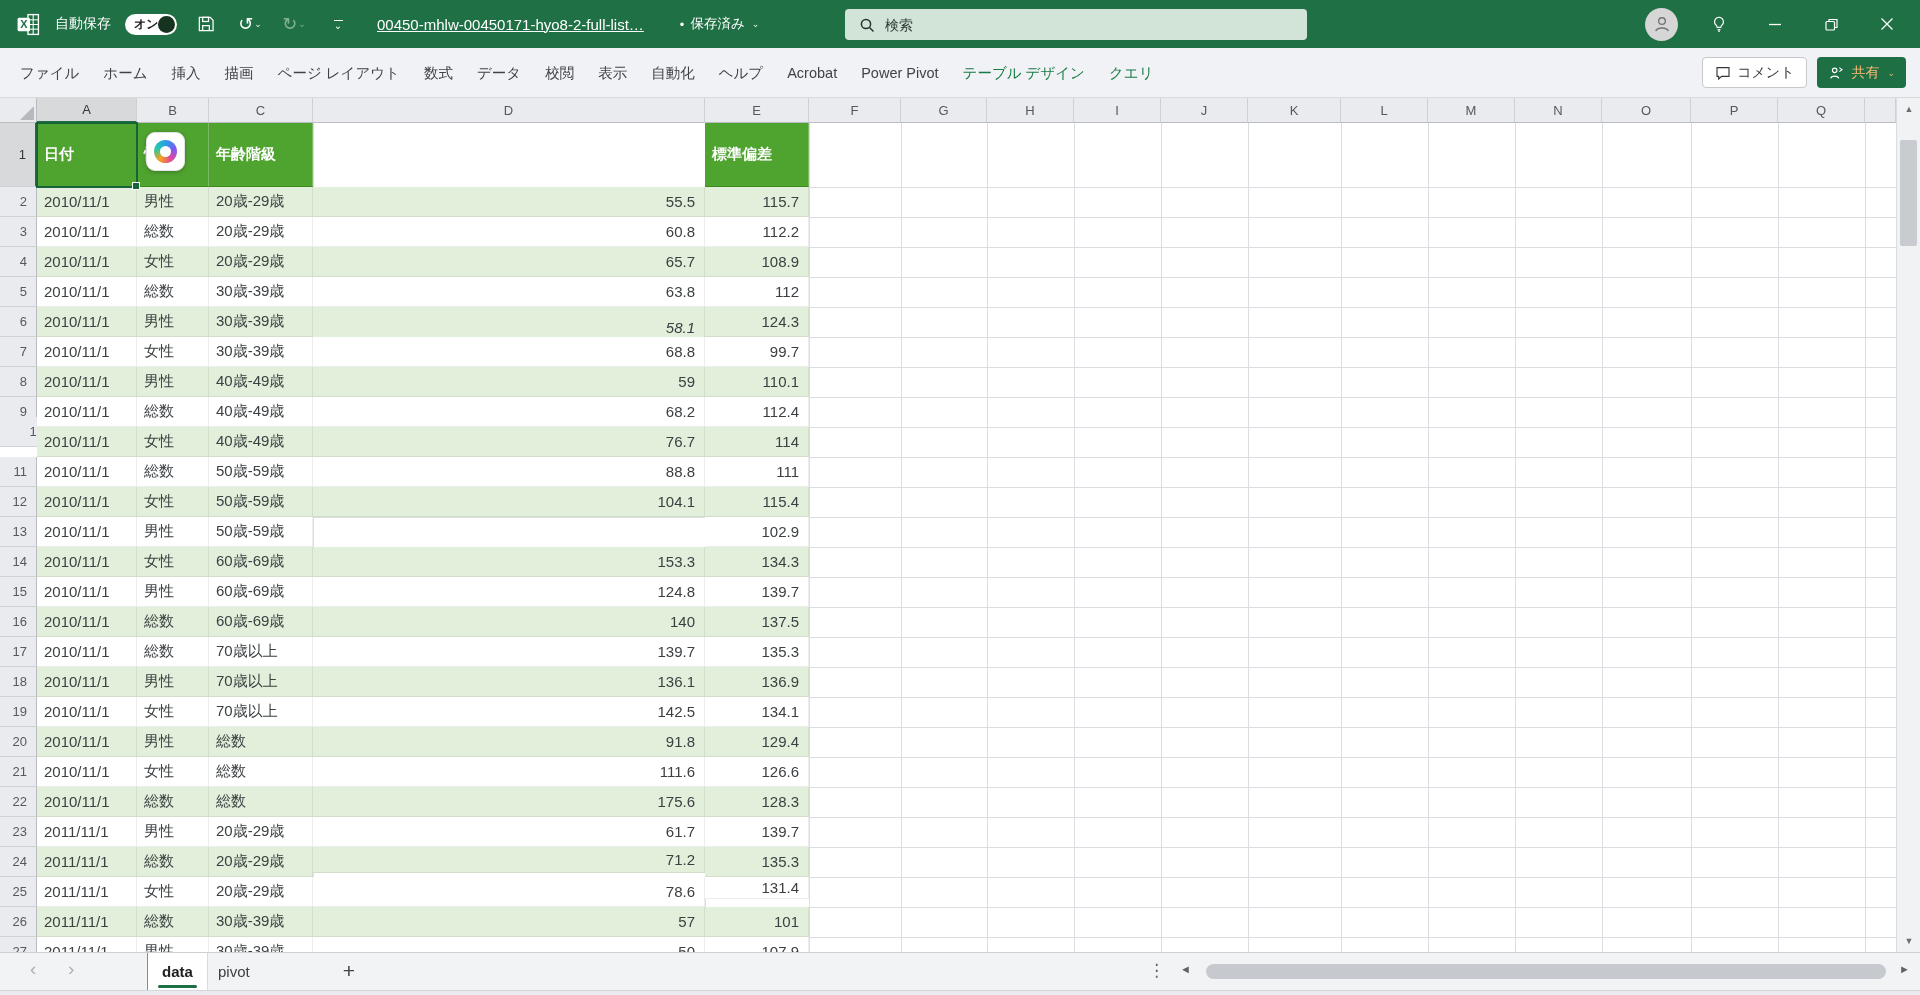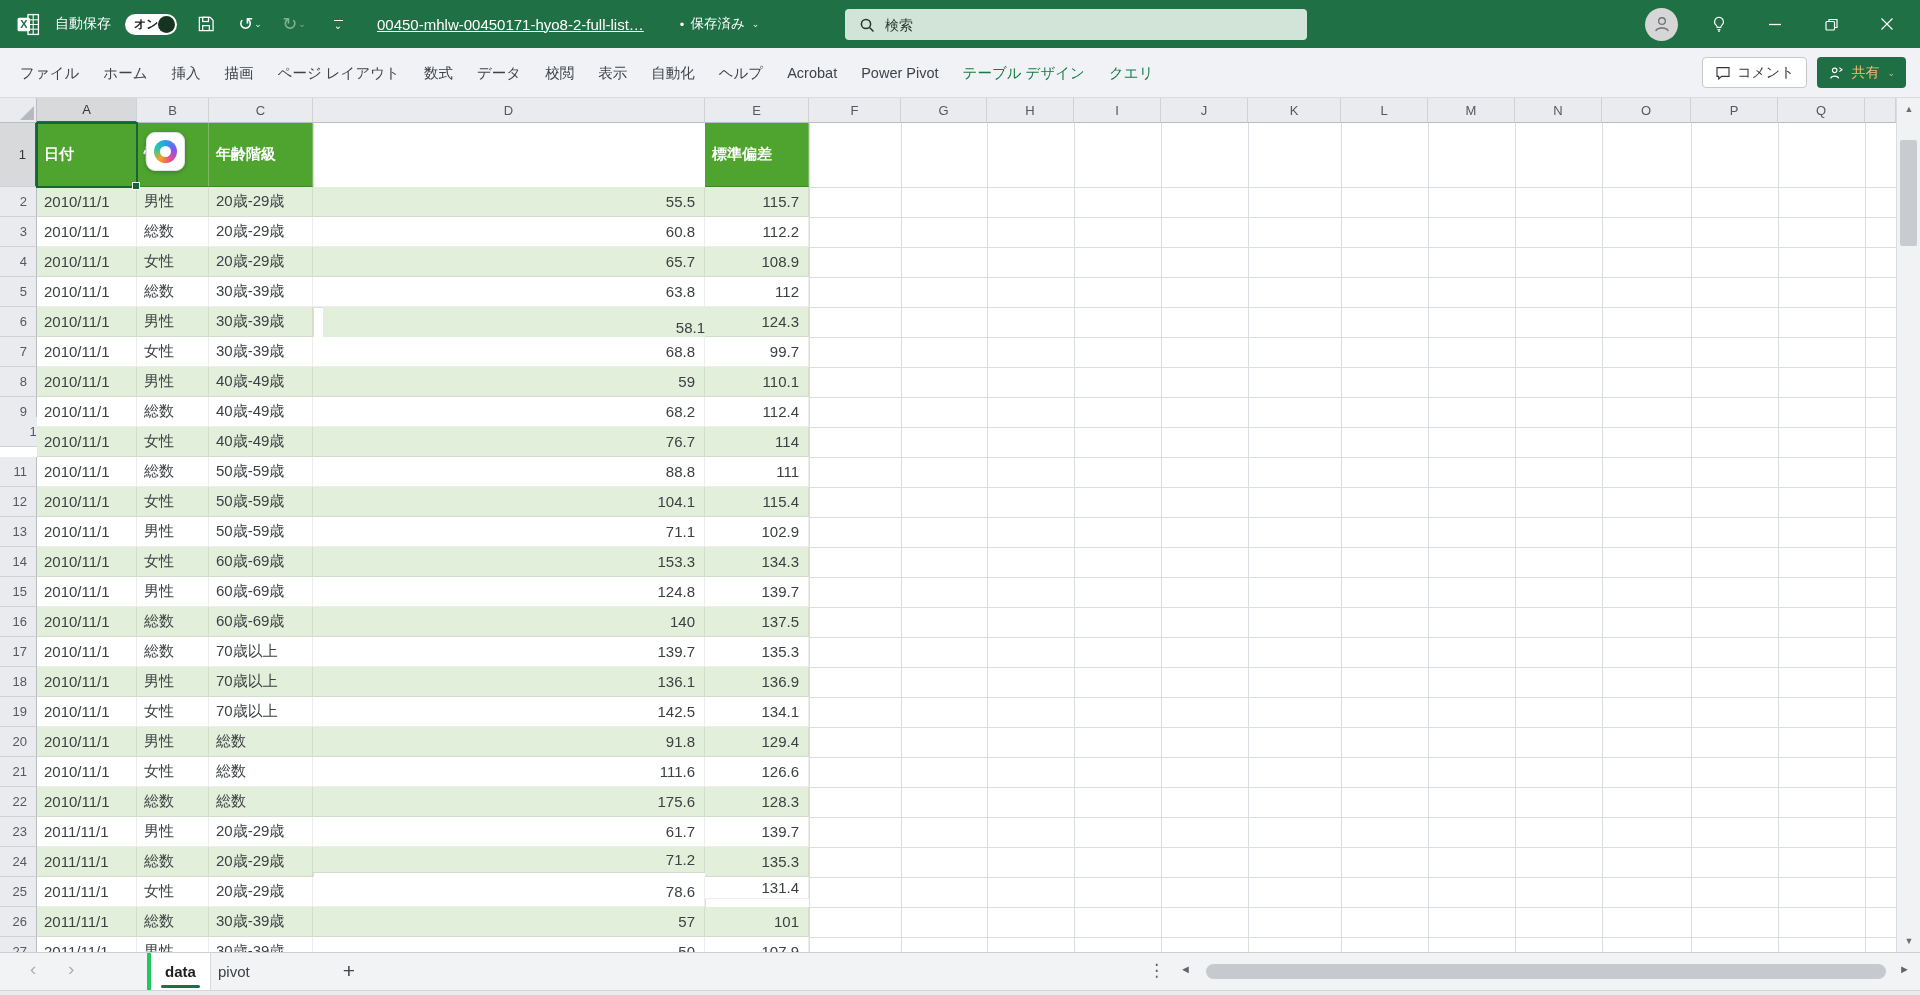--- a/index.html
+++ b/index.html
@@ -92,21 +92,21 @@
     border-left:1px solid #dadde1; }
   .varrow { position:absolute; left:0; width:24px; height:22px; color:#6b6f74; font-size:9px;
     display:flex; align-items:center; justify-content:center; }
   #vthumb { position:absolute; left:3px; top:42px; width:17px; height:106px; background:#c8ccd1; border-radius:2px; }
 
   
   #tabbar { left:0; top:952px; width:1920px; height:38px; background:#f2f3f5; border-top:1px solid #cdd0d3; }
   .navarr { position:absolute; top:5px; font-size:19px; color:#aab0b6; }
   .sheettab { position:absolute; top:0; height:37px; display:flex; align-items:center; justify-content:center;
     font-size:15px; color:#3c4043; padding:0 14px; }
-  .sheettab.active { background:#fff; border-left:4px solid #22c55e; border-right:1px solid #d8dbde;
+  .sheettab.active { background:#fff; border-left:1px solid #22c55e; border-right:1px solid #d8dbde;
     font-weight:bold; color:#1f1f1f; }
   .sheettab.active::after { content:""; position:absolute; left:10px; right:10px; bottom:2px; height:3px;
     background:#1e7044; border-radius:2px; }
   #addsheet { position:absolute; left:334px; top:3px; width:30px; height:30px; font-size:21px; color:#42464a;
     display:flex; align-items:center; justify-content:center; }
   #kebab { position:absolute; left:1148px; top:7px; font-size:17px; color:#5f6368; letter-spacing:0; }
   .harrow { position:absolute; top:10px; font-size:11px; color:#5f6368; }
   #hthumb { position:absolute; left:1206px; top:11px; width:680px; height:15px; background:#c6cacf; border-radius:8px; }
 
   #statusstrip { left:0; top:990px; width:1920px; height:5px; background:#e9ebee; border-top:1px solid #d4d7da; }
@@ -351,21 +351,21 @@
       <div class="cell band num" style="left: 313px; top: 149px; width: 392px; height: 30px;">65.7</div>
       <div class="cell band num" style="left: 705px; top: 149px; width: 104px; height: 30px;">108.9</div>
       <div class="cell" style="left: 37px; top: 179px; width: 100px; height: 30px;">2010/11/1</div>
       <div class="cell" style="left: 137px; top: 179px; width: 72px; height: 30px;">総数</div>
       <div class="cell" style="left: 209px; top: 179px; width: 104px; height: 30px;">30歳-39歳</div>
       <div class="cell num" style="left: 313px; top: 179px; width: 392px; height: 30px;">63.8</div>
       <div class="cell num" style="left: 705px; top: 179px; width: 104px; height: 30px;">112</div>
       <div class="cell band" style="left: 37px; top: 209px; width: 100px; height: 30px;">2010/11/1</div>
       <div class="cell band" style="left: 137px; top: 209px; width: 72px; height: 30px;">男性</div>
       <div class="cell band" style="left: 209px; top: 209px; width: 104px; height: 30px;">30歳-39歳</div>
-      <div class="cell band num" style="left: 323px; top: 209px; width: 392px; height: 42px;">58.1</div>
+      <div class="cell band num" style="left: 313px; top: 209px; width: 392px; height: 42px; font-style: italic;">58.1</div>
       <div class="cell band num" style="left: 705px; top: 209px; width: 104px; height: 30px;">124.3</div>
       <div class="cell" style="left: 37px; top: 239px; width: 100px; height: 30px;">2010/11/1</div>
       <div class="cell" style="left: 137px; top: 239px; width: 72px; height: 30px;">女性</div>
       <div class="cell" style="left: 209px; top: 239px; width: 104px; height: 30px;">30歳-39歳</div>
       <div class="cell num" style="left: 313px; top: 239px; width: 392px; height: 30px;">68.8</div>
       <div class="cell num" style="left: 705px; top: 239px; width: 104px; height: 30px;">99.7</div>
       <div class="cell band" style="left: 37px; top: 269px; width: 100px; height: 30px;">2010/11/1</div>
       <div class="cell band" style="left: 137px; top: 269px; width: 72px; height: 30px;">男性</div>
       <div class="cell band" style="left: 209px; top: 269px; width: 104px; height: 30px;">40歳-49歳</div>
       <div class="cell band num" style="left: 313px; top: 269px; width: 392px; height: 30px;">59</div>
@@ -386,21 +386,20 @@
       <div class="cell num" style="left: 313px; top: 359px; width: 392px; height: 30px;">88.8</div>
       <div class="cell num" style="left: 705px; top: 359px; width: 104px; height: 30px;">111</div>
       <div class="cell band" style="left: 37px; top: 389px; width: 100px; height: 30px;">2010/11/1</div>
       <div class="cell band" style="left: 137px; top: 389px; width: 72px; height: 30px;">女性</div>
       <div class="cell band" style="left: 209px; top: 389px; width: 104px; height: 30px;">50歳-59歳</div>
       <div class="cell band num" style="left: 313px; top: 389px; width: 392px; height: 30px;">104.1</div>
       <div class="cell band num" style="left: 705px; top: 389px; width: 104px; height: 30px;">115.4</div>
       <div class="cell" style="left: 37px; top: 419px; width: 100px; height: 30px;">2010/11/1</div>
       <div class="cell" style="left: 137px; top: 419px; width: 72px; height: 30px;">男性</div>
       <div class="cell" style="left: 209px; top: 419px; width: 104px; height: 30px;">50歳-59歳</div>
-      <div class="cell num" style="left: 313px; top: 419px; width: 392px; height: 30px;">71.1</div>
       <div class="cell num" style="left: 705px; top: 419px; width: 104px; height: 30px;">102.9</div>
       <div class="cell band" style="left: 37px; top: 449px; width: 100px; height: 30px;">2010/11/1</div>
       <div class="cell band" style="left: 137px; top: 449px; width: 72px; height: 30px;">女性</div>
       <div class="cell band" style="left: 209px; top: 449px; width: 104px; height: 30px;">60歳-69歳</div>
       <div class="cell band num" style="left: 313px; top: 449px; width: 392px; height: 30px;">153.3</div>
       <div class="cell band num" style="left: 705px; top: 449px; width: 104px; height: 30px;">134.3</div>
       <div class="cell" style="left: 37px; top: 479px; width: 100px; height: 30px;">2010/11/1</div>
       <div class="cell" style="left: 137px; top: 479px; width: 72px; height: 30px;">男性</div>
       <div class="cell" style="left: 209px; top: 479px; width: 104px; height: 30px;">60歳-69歳</div>
       <div class="cell num" style="left: 313px; top: 479px; width: 392px; height: 30px;">124.8</div>

